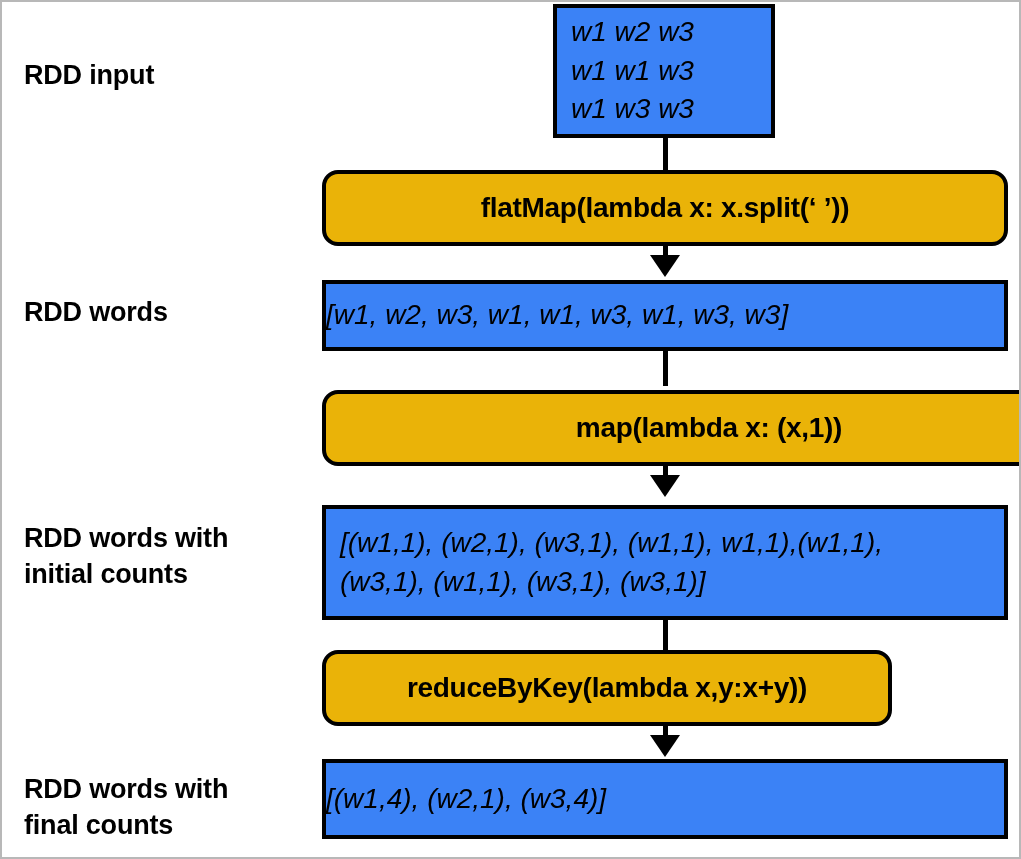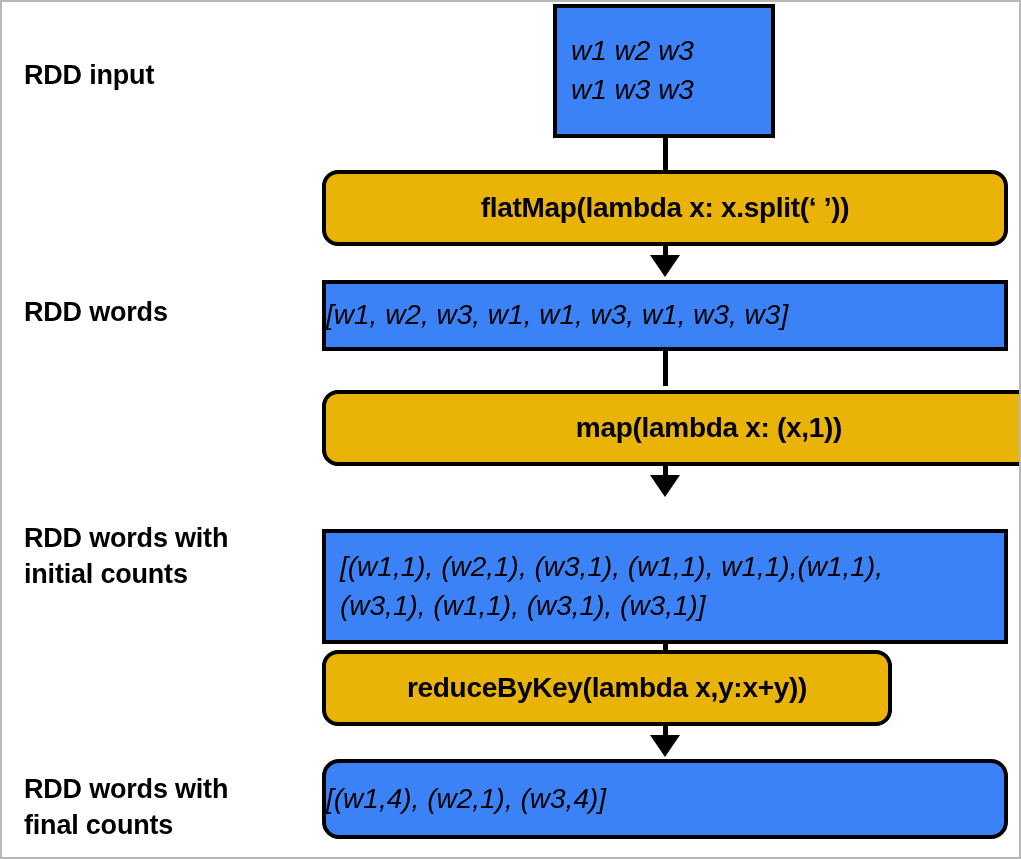--- a/index.html
+++ b/index.html
@@ -121,44 +121,45 @@
   <div class="arrowhead" style="left:648px; top:473px;"></div>
 
   <div class="conn" style="left:661px; top:617px; height:36px;"></div>
 
   <div class="conn" style="left:661px; top:723px; height:24px;"></div>
   <div class="arrowhead" style="left:648px; top:733px;"></div>
 
   <div class="node rdd" style="left:551px; top:2px; width:222px; height:134px;">
     <div class="node-text left">
       <div>w1 w2 w3</div>
+      <div>w1 w1 w3</div>
       <div>w1 w3 w3</div>
     </div>
   </div>
 
   <div class="node op" style="left:320px; top:168px; width:686px; height:76px;">
     <div class="node-text">flatMap(lambda x: x.split(‘ ’))</div>
   </div>
 
   <div class="node rdd" style="left:320px; top:278px; width:686px; height:71px;">
     <div class="node-text center">[w1, w2, w3, w1, w1, w3, w1, w3, w3]</div>
   </div>
 
   <div class="node op" style="left:320px; top:388px; width:746px; height:76px;padding-left:28px;">
     <div class="node-text">map(lambda x: (x,1))</div>
   </div>
 
-  <div class="node rdd" style="left:320px; top:503px; width:686px; height:115px;margin-top:24px;">
+  <div class="node rdd" style="left:320px; top:503px; width:686px; height:115px;">
     <div class="node-text left">
       <div>[(w1,1), (w2,1), (w3,1), (w1,1), w1,1),(w1,1),</div>
       <div>(w3,1), (w1,1), (w3,1), (w3,1)]</div>
     </div>
   </div>
 
   <div class="node op" style="left:320px; top:648px; width:570px; height:76px;">
     <div class="node-text">reduceByKey(lambda x,y:x+y))</div>
   </div>
 
-  <div class="node rdd" style="left:320px; top:757px; width:686px; height:80px;border-radius:17px;">
+  <div class="node rdd" style="left:320px; top:757px; width:686px; height:80px;">
     <div class="node-text center">[(w1,4), (w2,1), (w3,4)]</div>
   </div>
 
 </div>
 
 </body></html>

